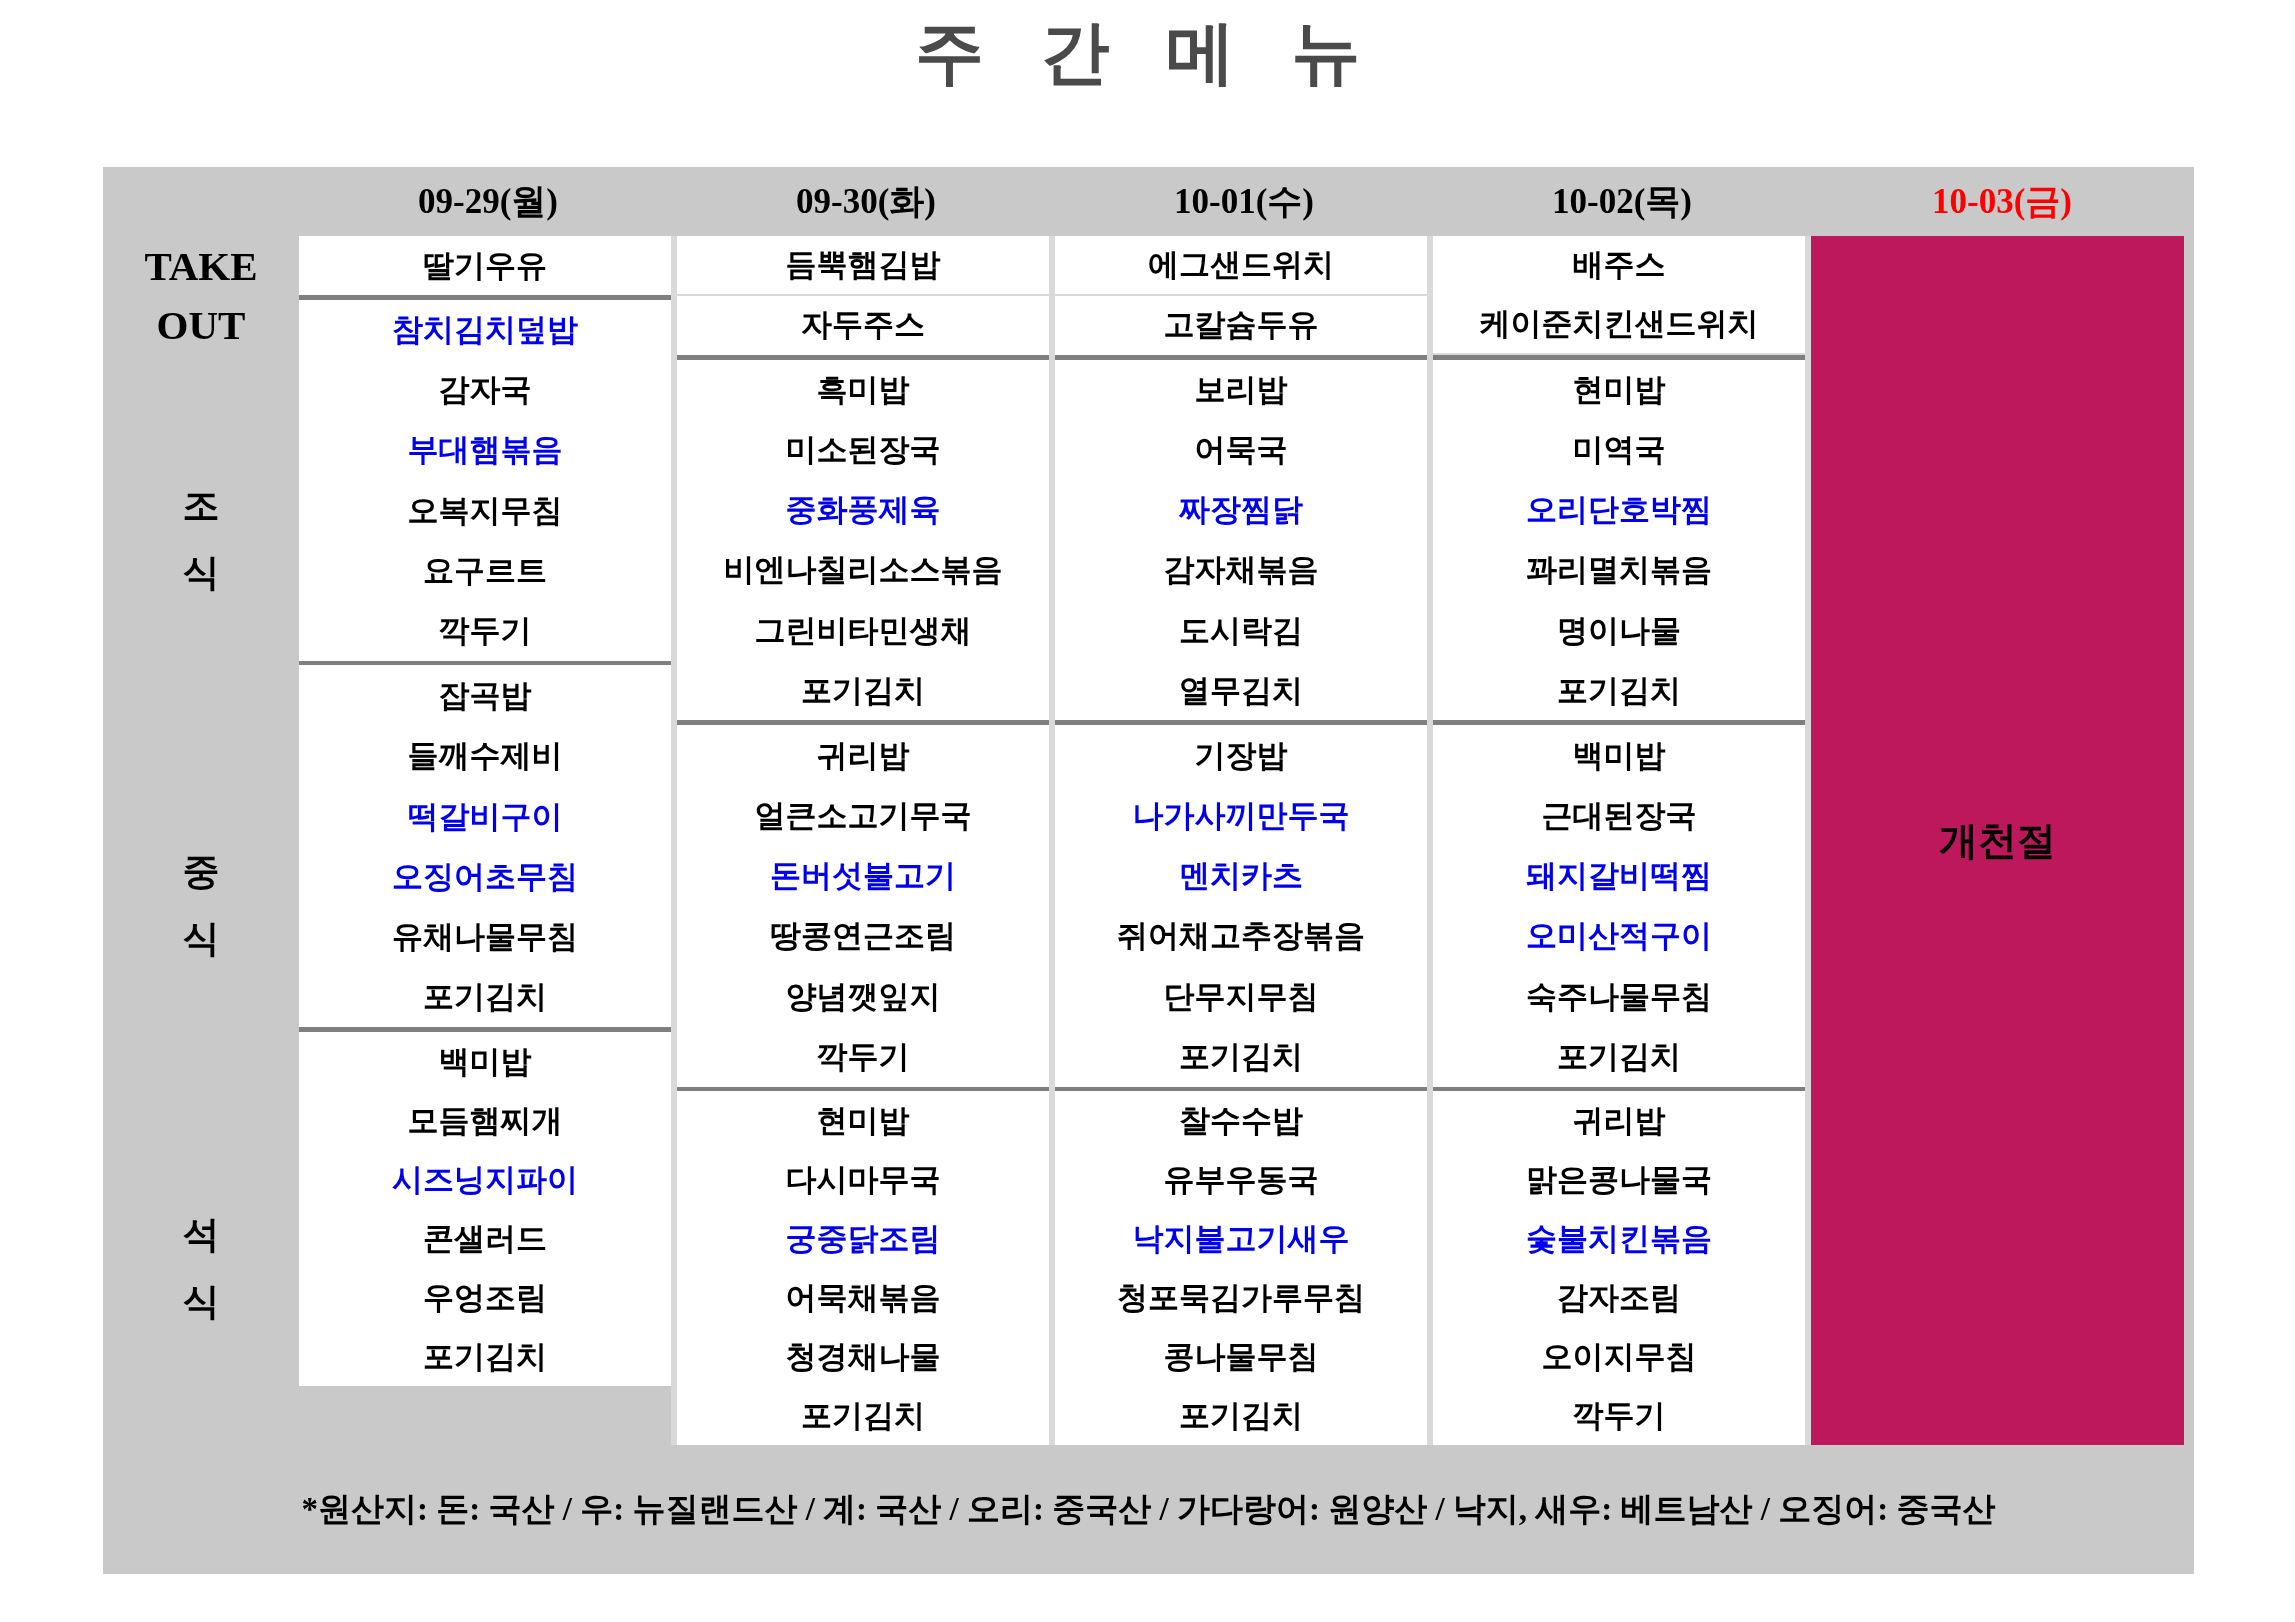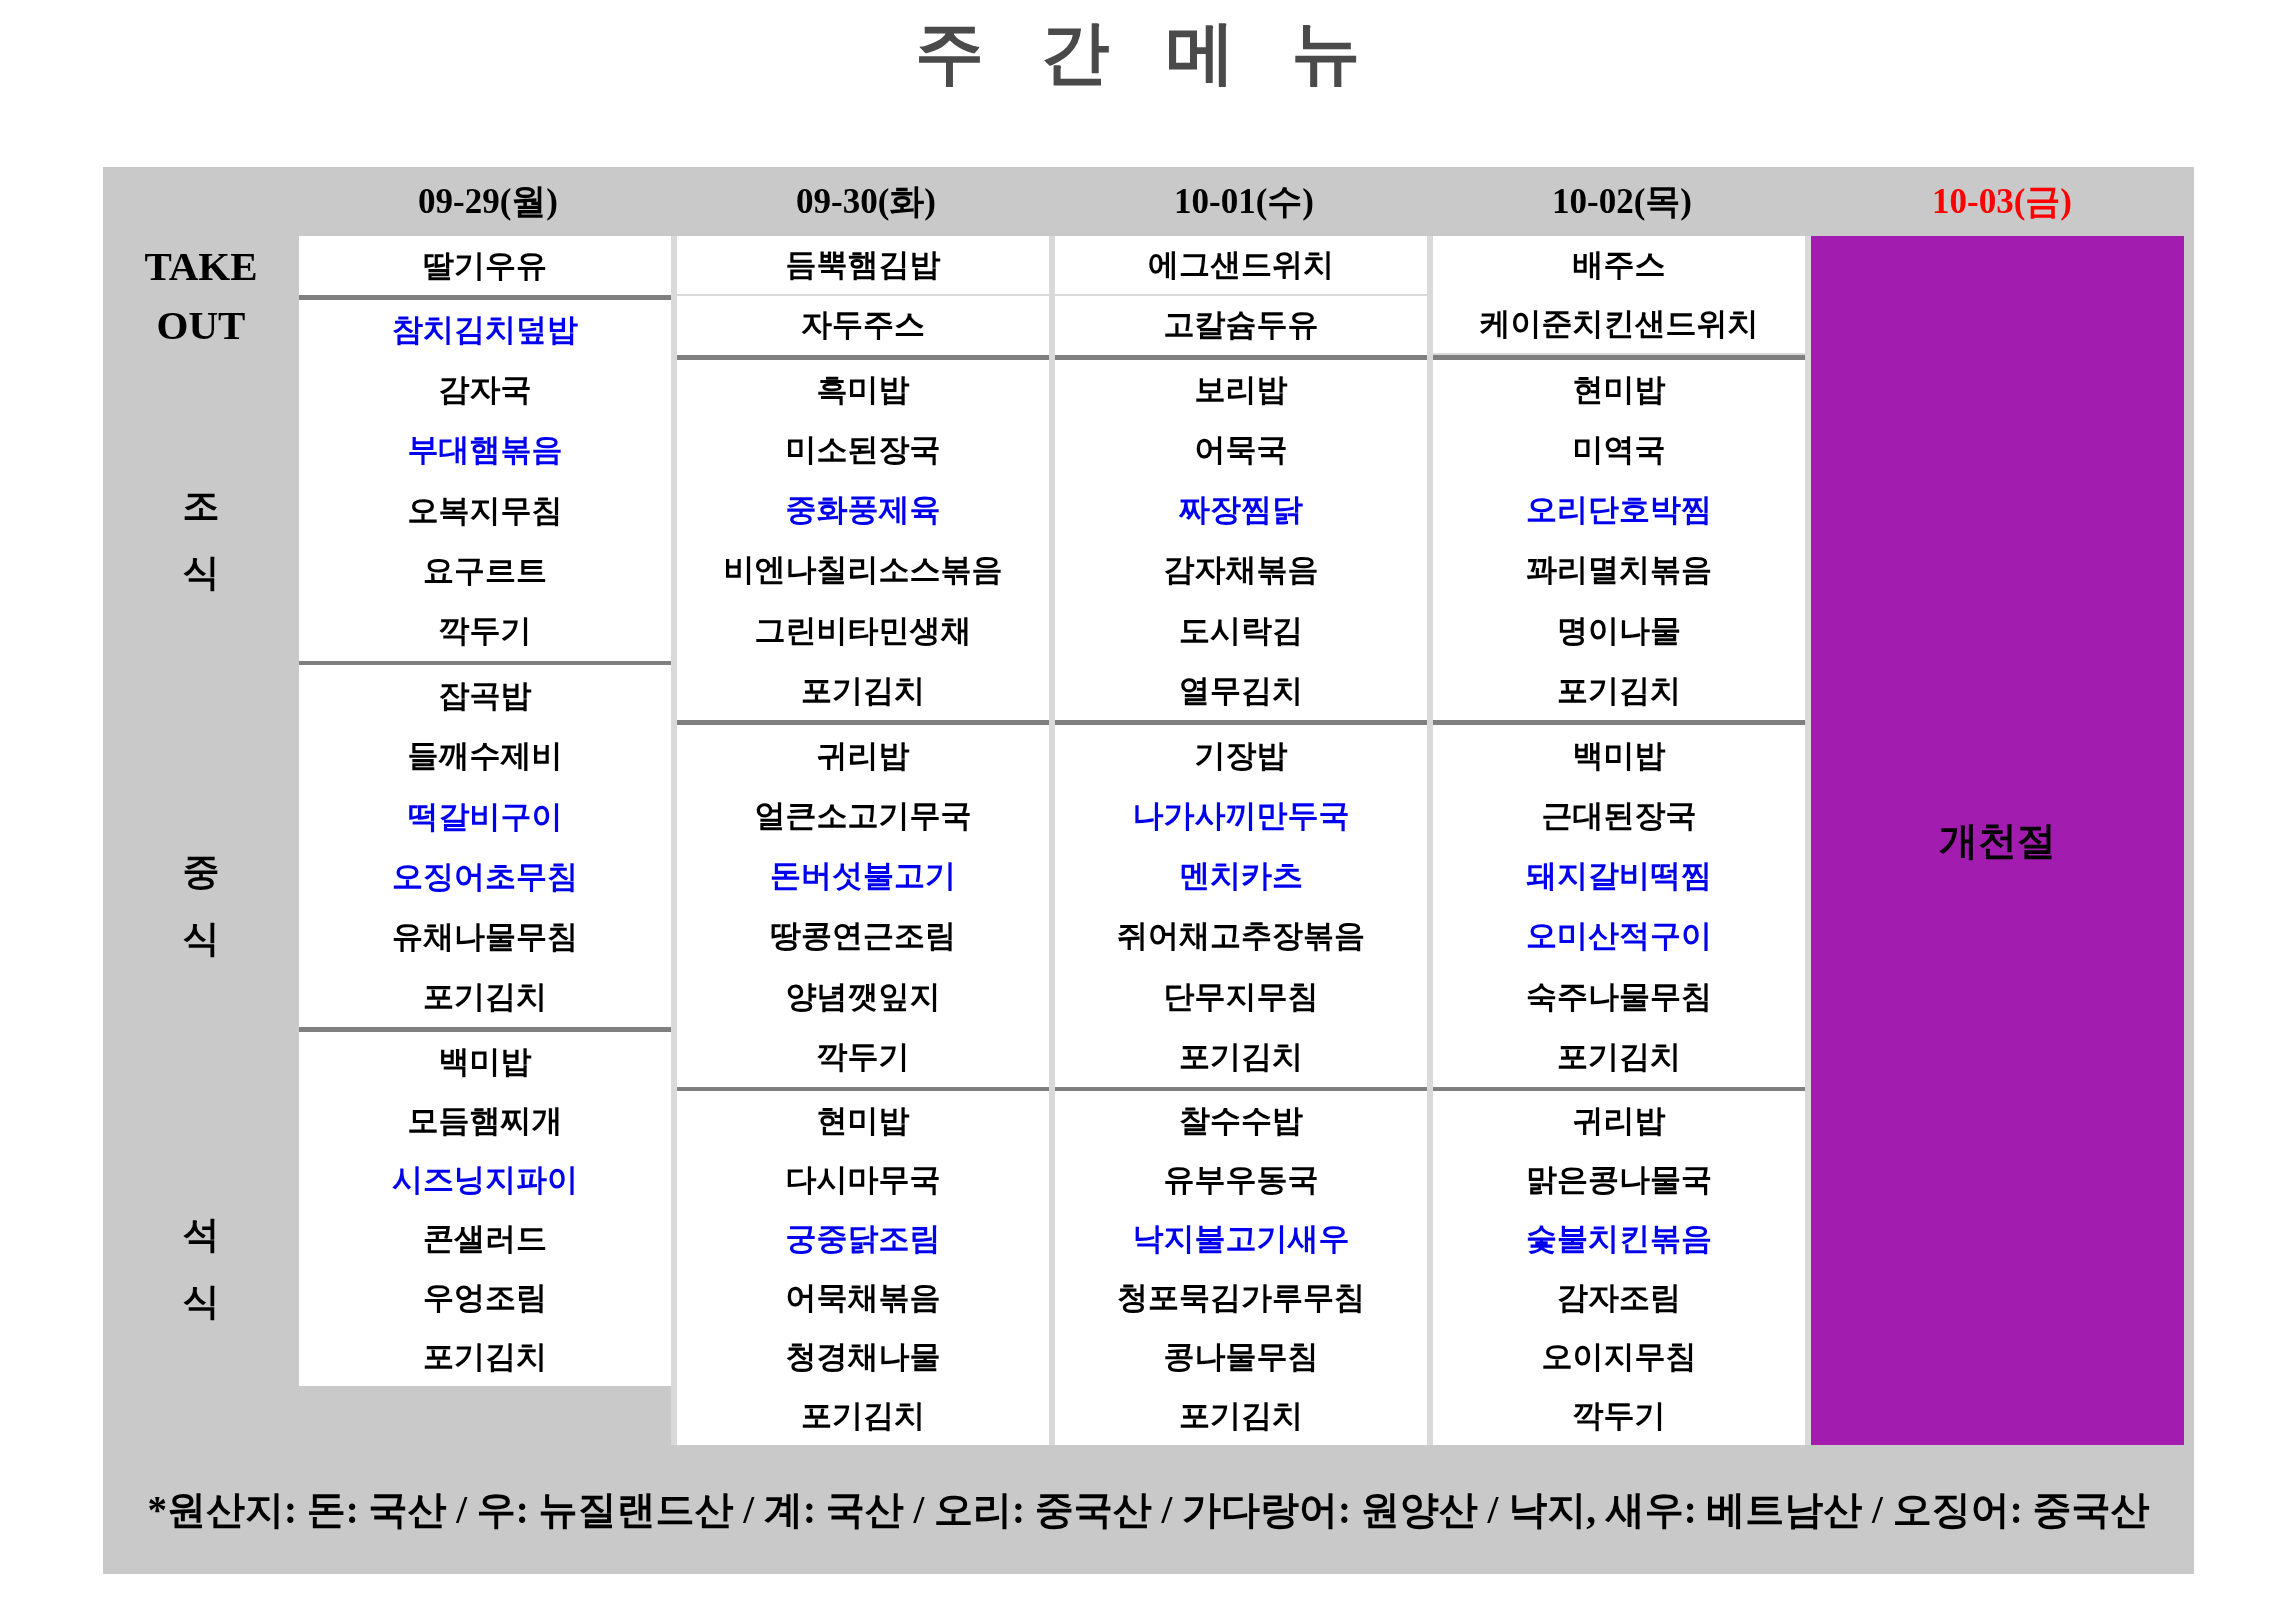--- a/index.html
+++ b/index.html
@@ -23,23 +23,23 @@
   .day-col{width:378px;border-right:6.5px solid #d9d9d9;display:flex;flex-direction:column}
   .cell{background:#ffffff}
   .to-a{height:60px;border-bottom:2px solid #d9d9d9;display:flex;align-items:center;justify-content:center;font-size:31px}
   .to-b{height:59px;display:flex;align-items:center;justify-content:center;font-size:31px}
   .divider{height:4.6px;background:#7f7f7f}
   .section{display:flex;flex-direction:column;justify-content:space-around;align-items:center}
   .sec-b{height:361px}.sec-l{height:362px}.sec-d{height:354px}
   .item{font-size:31px;line-height:1;white-space:nowrap}
   .blue{color:#0000ee}
   .friday-col{width:382px}
-  .friday-cell{width:373px;height:1209px;background:#a21caf;display:flex;align-items:center;justify-content:center;font-size:39px}
+  .friday-cell{width:373px;height:1209px;background:#be185d;display:flex;align-items:center;justify-content:center;font-size:39px}
   .footer{height:129px;display:flex;flex-direction:column;justify-content:space-evenly;align-items:center;
-          font-size:39px;white-space:nowrap}
+          font-size:33px;white-space:nowrap}
 </style>
 </head>
 <body>
 
 <div class="page">
 
   <div class="title">주 간 메 뉴</div>
 
   <div class="menu-table">
 

